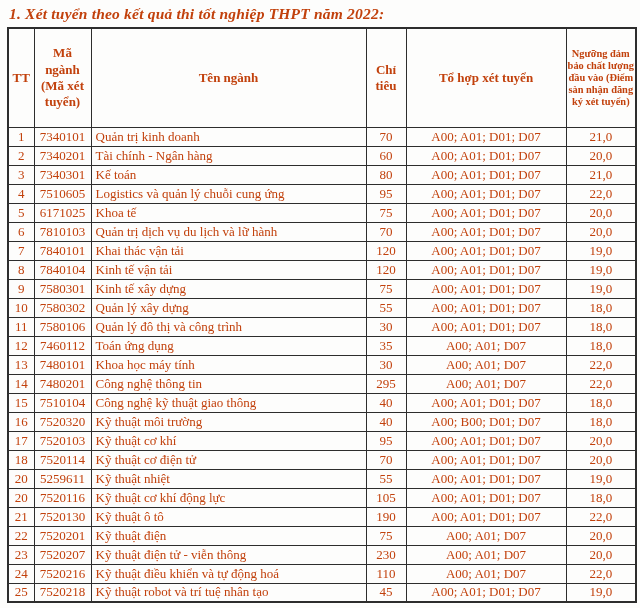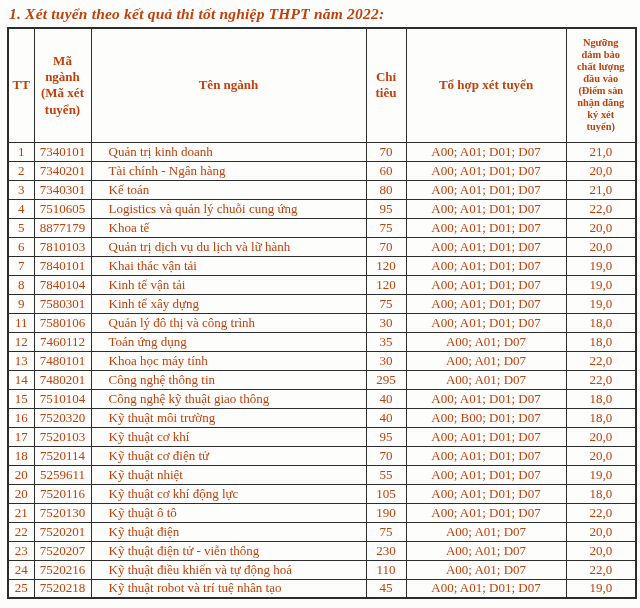--- a/index.html
+++ b/index.html
@@ -39,33 +39,33 @@
     font-weight: bold;
     font-size: 13px;
     text-align: center;
     vertical-align: middle;
     line-height: 1.25;
     padding: 1px;
   }
   .admission-table th.h-threshold {
     font-size: 10.4px;
     line-height: 1.16;
-    padding: 8px;
+    padding: 0;
   }
   .admission-table tbody tr { height: 19px; }
   .admission-table td {
     font-size: 13px;
     vertical-align: middle;
     text-align: center;
     white-space: nowrap;
     padding: 0 1px;
   }
   .admission-table td.c-name {
     text-align: left;
-    padding-left: 17px;
+    padding-left: 4px;
   }
 </style>
 </head>
 <body>
 
 <div class="page">
   <div class="doc-title">1. Xét tuyển theo kết quả thi tốt nghiệp THPT năm 2022:</div>
 
   <table class="admission-table">
     <colgroup>
@@ -114,21 +114,21 @@
         <tr>
     <td class="c-tt">4</td>
     <td class="c-code">7510605</td>
     <td class="c-name">Logistics và quản lý chuỗi cung ứng</td>
     <td class="c-quota">95</td>
     <td class="c-combos">A00; A01; D01; D07</td>
     <td class="c-threshold">22,0</td>
   </tr>
         <tr>
     <td class="c-tt">5</td>
-    <td class="c-code">8877179</td>
+    <td class="c-code">6171025</td>
     <td class="c-name">Khoa tế</td>
     <td class="c-quota">75</td>
     <td class="c-combos">A00; A01; D01; D07</td>
     <td class="c-threshold">20,0</td>
   </tr>
         <tr>
     <td class="c-tt">6</td>
     <td class="c-code">7810103</td>
     <td class="c-name">Quản trị dịch vụ du lịch và lữ hành</td>
     <td class="c-quota">70</td>
@@ -151,20 +151,28 @@
     <td class="c-combos">A00; A01; D01; D07</td>
     <td class="c-threshold">19,0</td>
   </tr>
         <tr>
     <td class="c-tt">9</td>
     <td class="c-code">7580301</td>
     <td class="c-name">Kinh tế xây dựng</td>
     <td class="c-quota">75</td>
     <td class="c-combos">A00; A01; D01; D07</td>
     <td class="c-threshold">19,0</td>
+  </tr>
+        <tr>
+    <td class="c-tt">10</td>
+    <td class="c-code">7580302</td>
+    <td class="c-name">Quản lý xây dựng</td>
+    <td class="c-quota">55</td>
+    <td class="c-combos">A00; A01; D01; D07</td>
+    <td class="c-threshold">18,0</td>
   </tr>
         <tr>
     <td class="c-tt">11</td>
     <td class="c-code">7580106</td>
     <td class="c-name">Quản lý đô thị và công trình</td>
     <td class="c-quota">30</td>
     <td class="c-combos">A00; A01; D01; D07</td>
     <td class="c-threshold">18,0</td>
   </tr>
         <tr>

